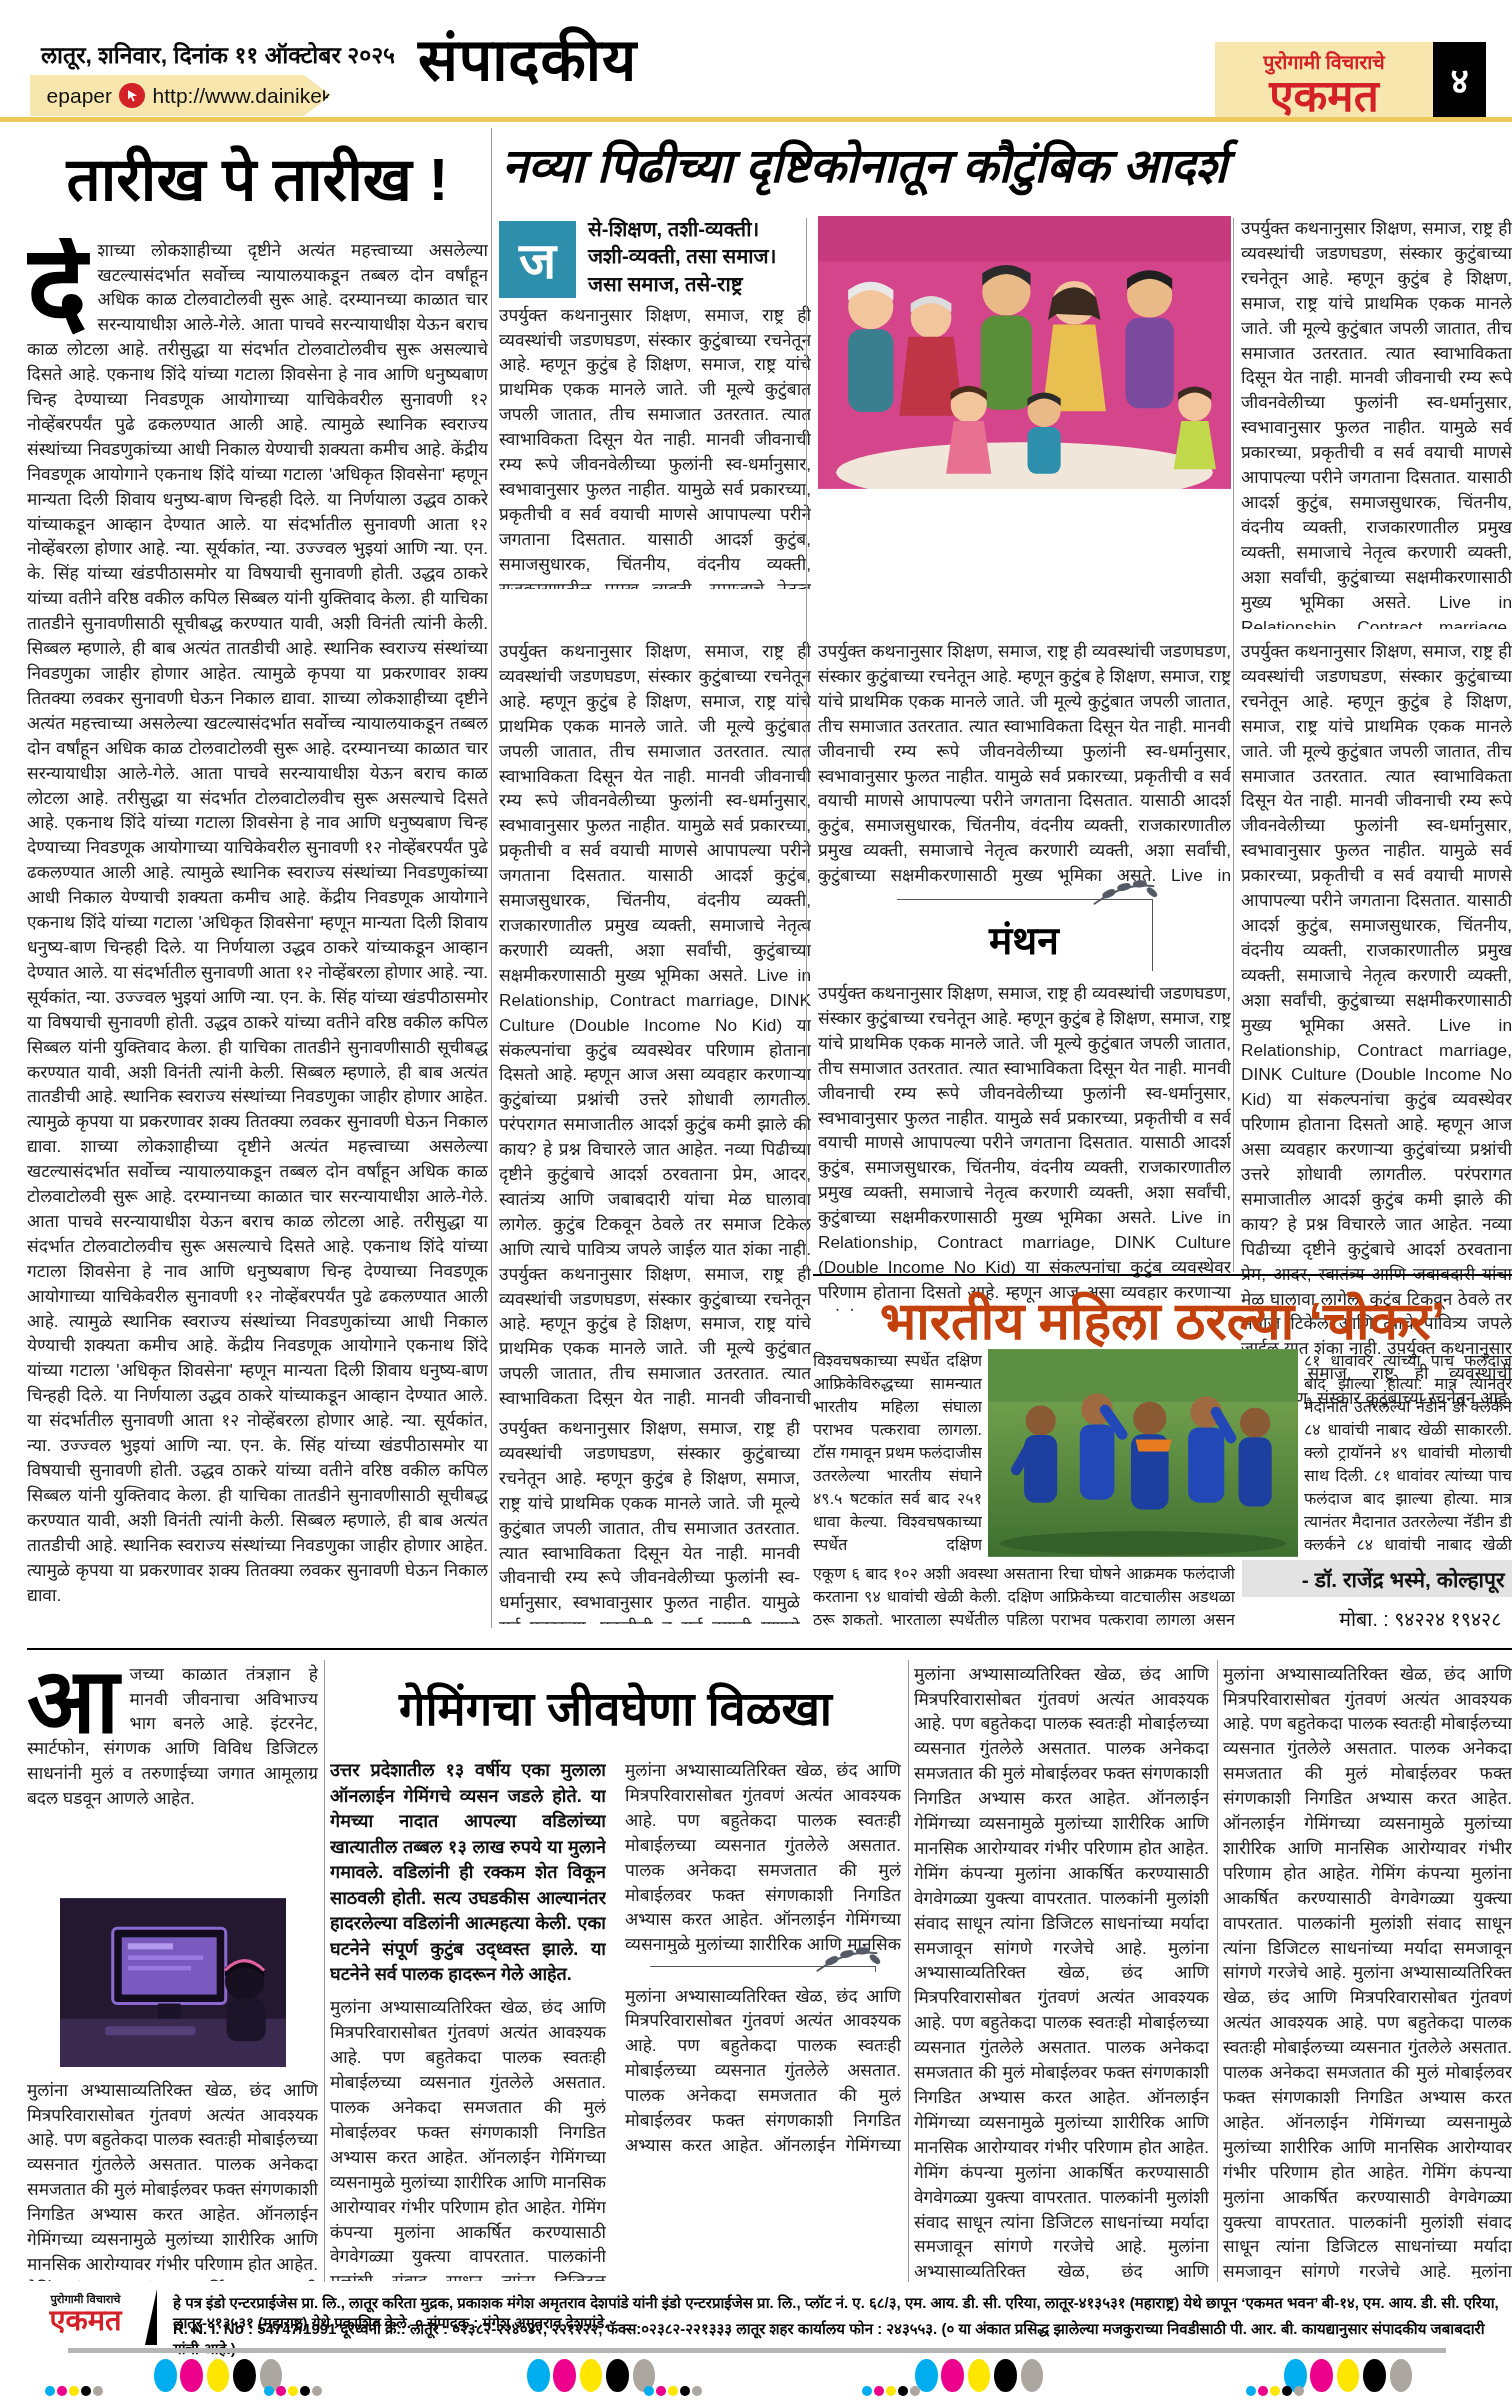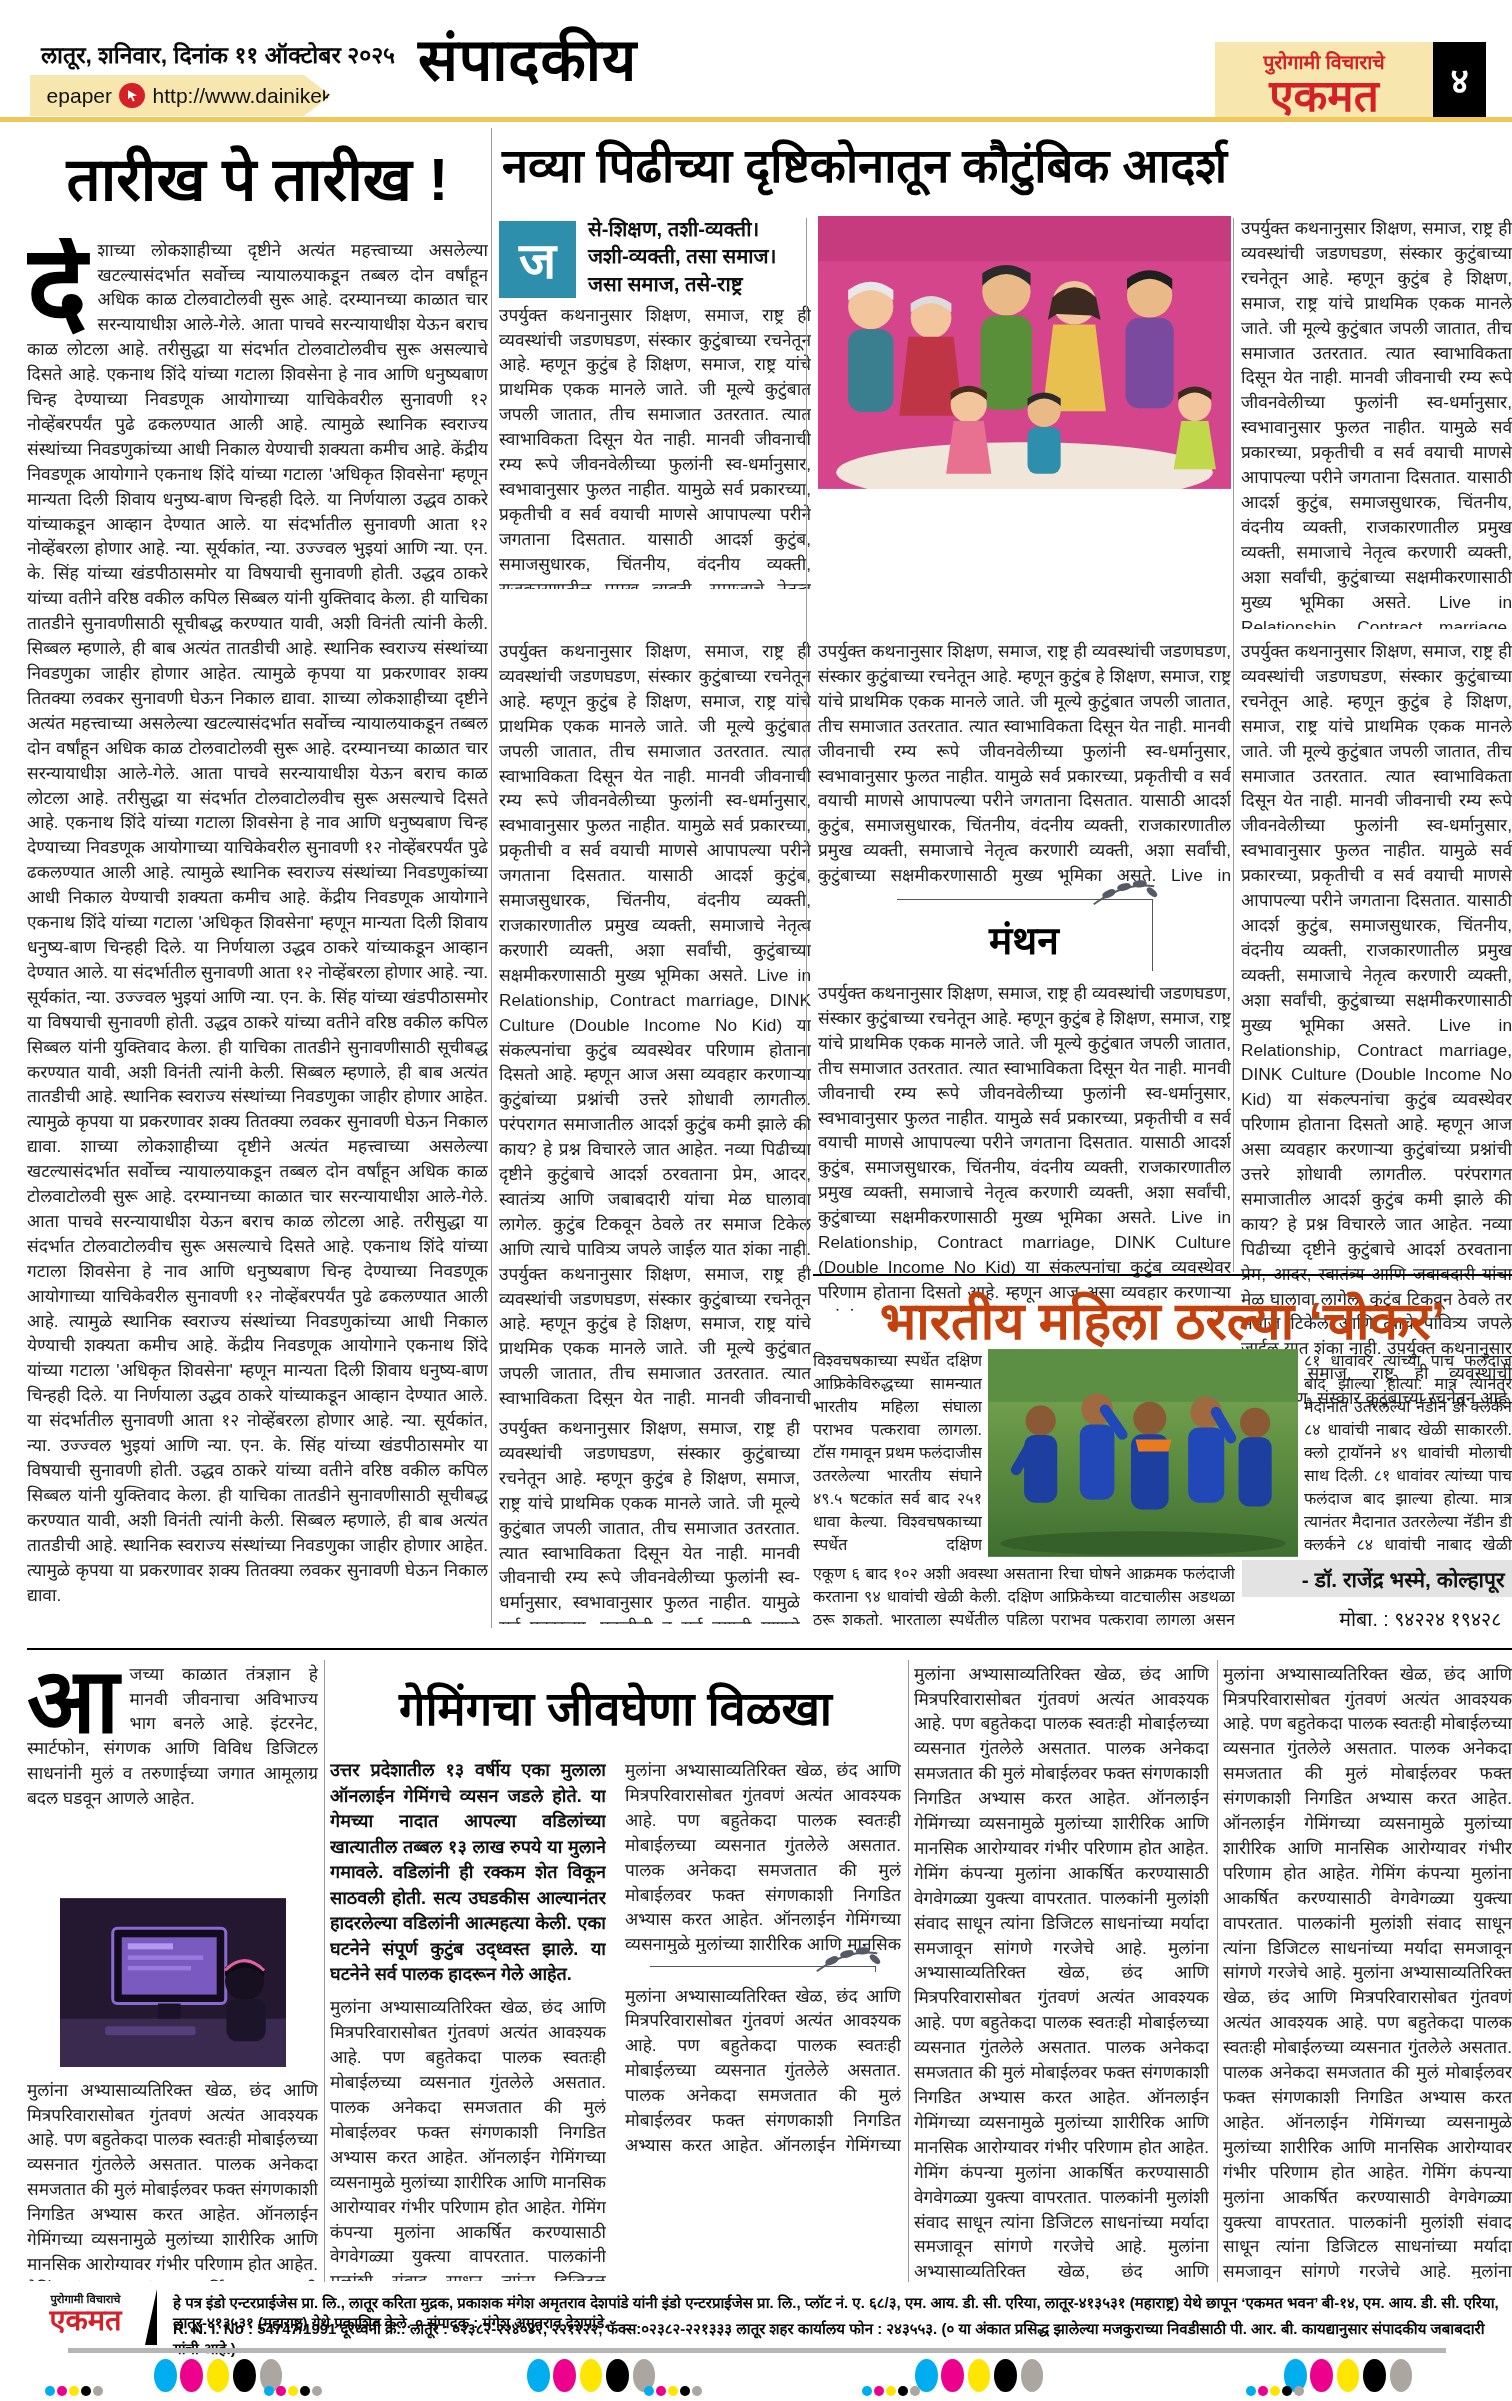--- a/index.html
+++ b/index.html
@@ -24,21 +24,21 @@
   .fillcol { overflow:hidden; font-size:17.3px; line-height:1.44; color:#1c1c1c; }
   .vline { position:absolute; width:0.8px; background:#9a9a9a; }
 
   
   .editorial { position:absolute; left:27px; top:130px; width:461px; height:1499px; overflow:hidden; }
   .editorial h1 { font-size:60px; font-weight:900; text-align:center; color:#000; margin:6px 0 19.6px 0; }
   .dropcap { float:left; font-size:113px; line-height:0.78; font-weight:bold; padding:4.5px 10.5px 0 0; color:#000; }
 
   
   .family { position:absolute; left:499px; top:127px; width:1014px; height:1506px; overflow:hidden; }
-  .family h1 { font-size:47px; font-weight:900; color:#000; white-space:nowrap; margin:4.5px 0 15px 3px; }
+  .family h1 { font-size:47px; font-weight:900; color:#000; white-space:nowrap; margin:4.5px 0 15px 3px;font-style:italic; }
   .fam-colA { position:absolute; left:0; top:89px; width:312px; height:413px; }
   .cap-box { float:left; width:77px; height:77px; background:#2e8fac; color:#fff; display:flex; align-items:center; justify-content:center; font-size:50px; font-weight:bold; margin:4.5px 12px 4.5px 0; }
   .verse { font-size:20.3px; font-weight:bold; line-height:1.35; color:#111; }
   .fam-img { position:absolute; left:319px; top:89px; width:413px; height:273px; }
   .fam-colC { position:absolute; left:742px; top:89px; width:271px; height:413px; }
   .fam-col1 { position:absolute; left:0; top:512px; width:312px; height:768px; }
   .fam-col2 { position:absolute; left:319px; top:512px; width:413px; height:768px; }
   .fam-col3 { position:absolute; left:742px; top:512px; width:271px; height:768px; }
   .fam-cont { position:absolute; left:0; top:1289px; width:301px; height:211px; }
 

